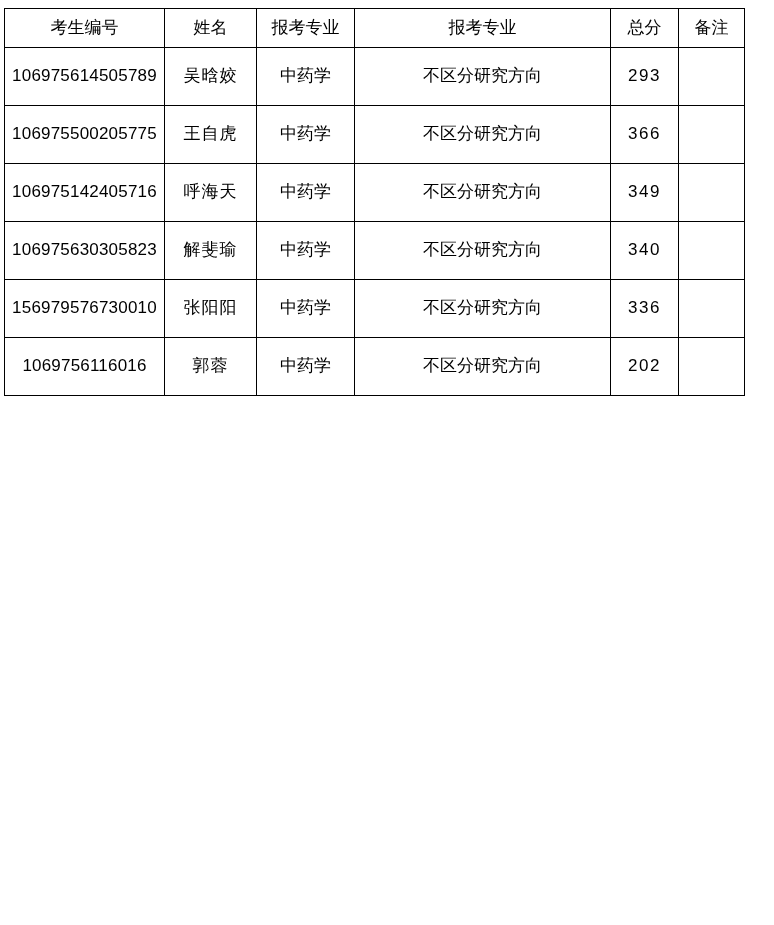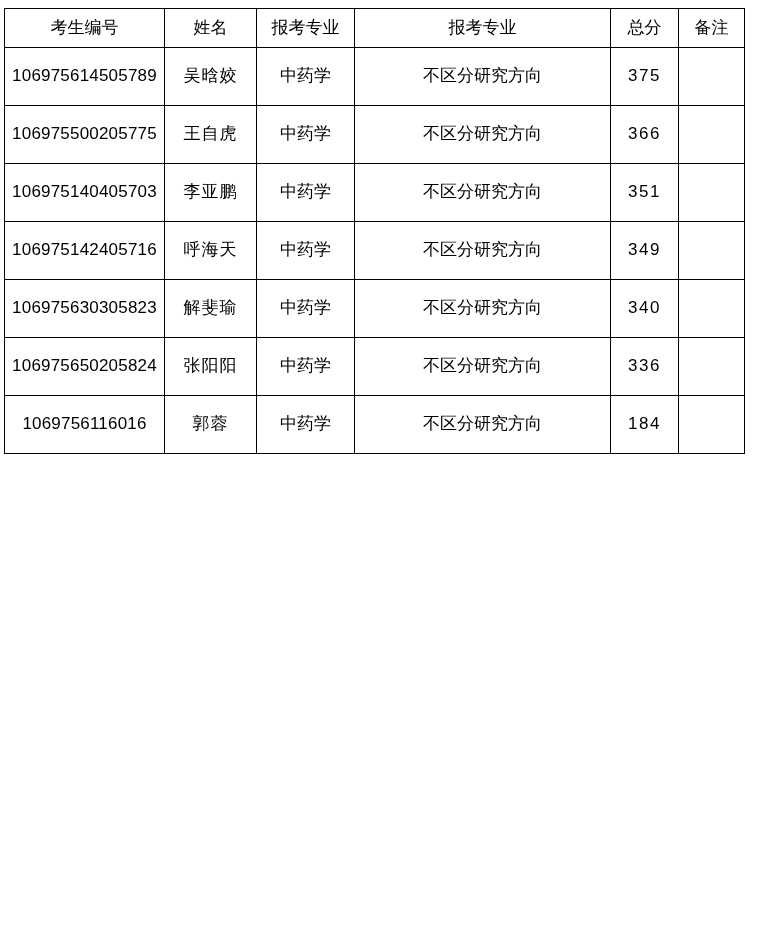--- a/index.html
+++ b/index.html
@@ -90,67 +90,59 @@
         <th>总分</th>
         <th>备注</th>
       </tr>
     </thead>
     <tbody>
       <tr>
         <td class="id-cell">106975614505789</td>
         <td class="name-cell">吴晗姣</td>
         <td class="major-cell">中药学</td>
         <td class="dir-cell">不区分研究方向</td>
-        <td class="score-cell">375</td>
+        <td class="score-cell">293</td>
         <td class="note-cell"></td>
       </tr>
       <tr>
         <td class="id-cell">106975500205775</td>
         <td class="name-cell">王自虎</td>
         <td class="major-cell">中药学</td>
         <td class="dir-cell">不区分研究方向</td>
         <td class="score-cell">366</td>
-        <td class="note-cell"></td>
-      </tr>
-      <tr>
-        <td class="id-cell">106975140405703</td>
-        <td class="name-cell">李亚鹏</td>
-        <td class="major-cell">中药学</td>
-        <td class="dir-cell">不区分研究方向</td>
-        <td class="score-cell">351</td>
         <td class="note-cell"></td>
       </tr>
       <tr>
         <td class="id-cell">106975142405716</td>
         <td class="name-cell">呼海天</td>
         <td class="major-cell">中药学</td>
         <td class="dir-cell">不区分研究方向</td>
         <td class="score-cell">349</td>
         <td class="note-cell"></td>
       </tr>
       <tr>
         <td class="id-cell">106975630305823</td>
         <td class="name-cell">解斐瑜</td>
         <td class="major-cell">中药学</td>
         <td class="dir-cell">不区分研究方向</td>
         <td class="score-cell">340</td>
         <td class="note-cell"></td>
       </tr>
       <tr>
-        <td class="id-cell">106975650205824</td>
+        <td class="id-cell">156979576730010</td>
         <td class="name-cell">张阳阳</td>
         <td class="major-cell">中药学</td>
         <td class="dir-cell">不区分研究方向</td>
         <td class="score-cell">336</td>
         <td class="note-cell"></td>
       </tr>
       <tr>
         <td class="id-cell">1069756116016</td>
         <td class="name-cell">郭蓉</td>
         <td class="major-cell">中药学</td>
         <td class="dir-cell">不区分研究方向</td>
-        <td class="score-cell">184</td>
+        <td class="score-cell">202</td>
         <td class="note-cell"></td>
       </tr>
     </tbody>
   </table>
 
 </div>
 
 </body></html>

